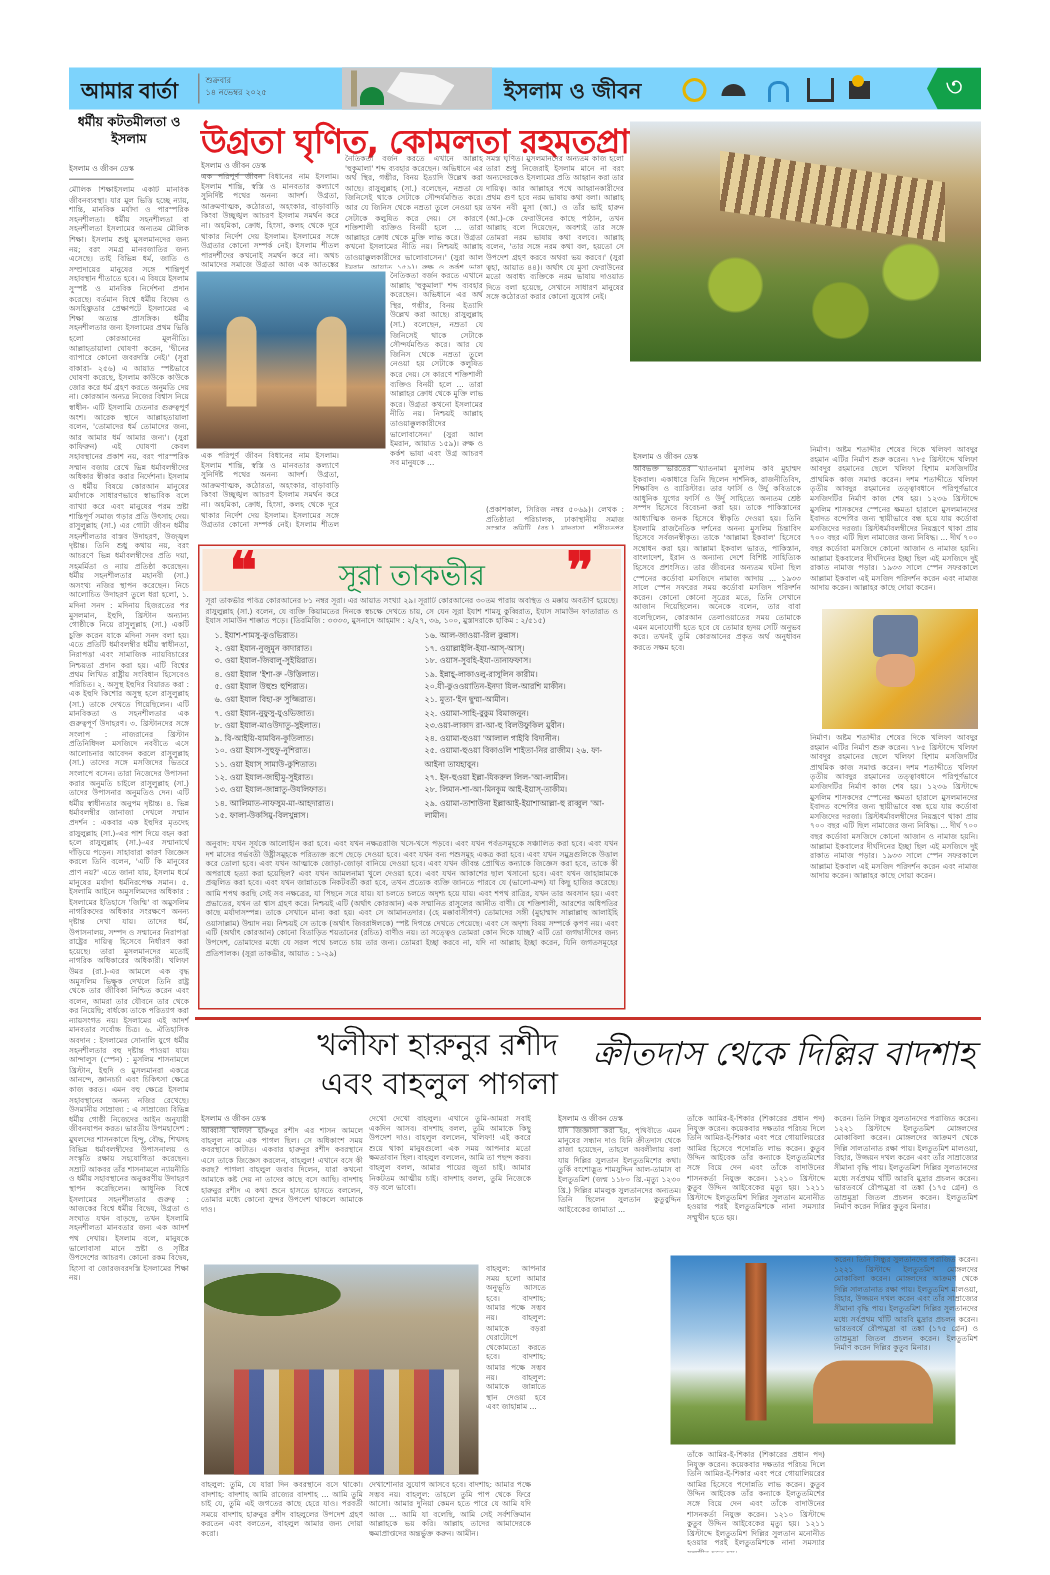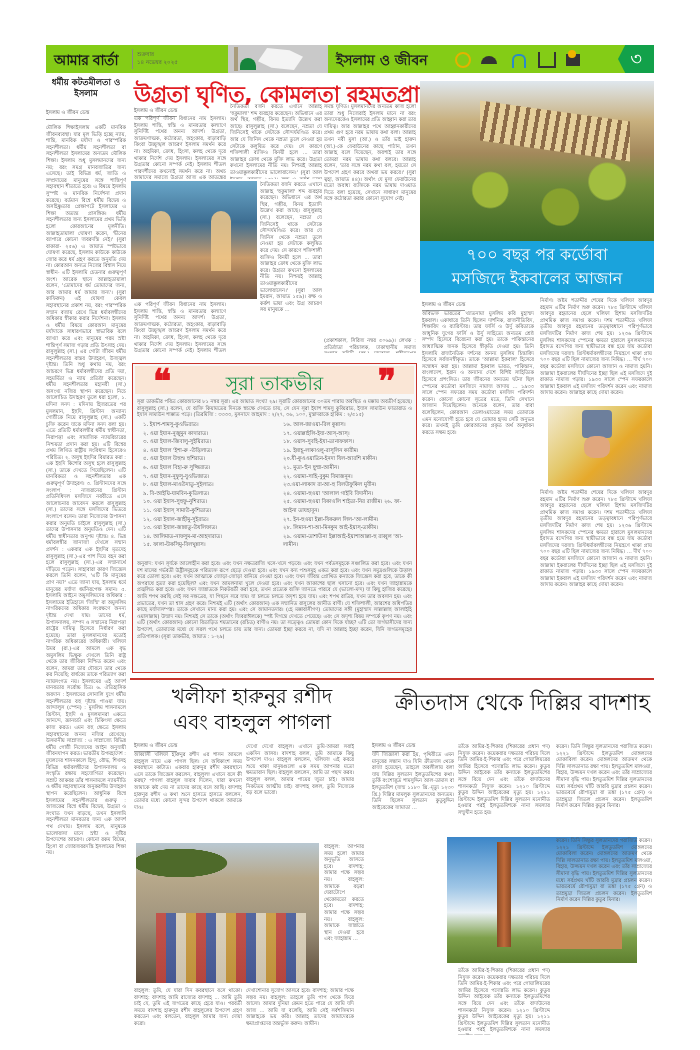--- a/index.html
+++ b/index.html
@@ -1,20 +1,20 @@
 <!DOCTYPE html>
 <html><head>
 <meta charset="utf-8">
 <style>
   * { box-sizing: border-box; margin: 0; padding: 0; }
   body { width: 700px; height: 1050px; background: #ffffff; font-family: "DejaVu Sans", sans-serif; position: relative; overflow: hidden; color: #222; }
   .page { position: absolute; left: 46px; top: 45px; width: 608px; height: 990px; }
 
   
-  .masthead { position: absolute; left: 0; top: 0; width: 608px; height: 28px; background: #84cc16; }
+  .masthead { position: absolute; left: 0; top: 0; width: 608px; height: 28px; background: #7dd3fc; }
   .logo { position: absolute; left: 8px; top: 4px; font-size: 14px; font-weight: bold; color: #1a1a1a; letter-spacing: -0.5px; }
   .logo-sep { position: absolute; left: 86px; top: 4px; width: 1px; height: 20px; background: #888; }
   .date-block { position: absolute; left: 91px; top: 5px; font-size: 5.5px; color: #555; line-height: 8px; }
   .map-art { position: absolute; left: 182px; top: 0; width: 100px; height: 28px; background: #c9c9c9; }
   .map-art .shape { position: absolute; left: 30px; top: 3px; width: 45px; height: 22px; background: #f4f4f4; clip-path: polygon(20% 0, 70% 10%, 100% 40%, 80% 100%, 30% 90%, 0 60%); }
   .map-art .dome { position: absolute; left: 12px; top: 13px; width: 16px; height: 12px; background: #16853c; border-radius: 8px 8px 0 0; }
   .map-art .minaret { position: absolute; left: 6px; top: 2px; width: 4px; height: 24px; background: #a89c7a; }
   .section-title { position: absolute; left: 290px; top: 4px; font-size: 14px; color: #222; font-weight: bold; }
   .icon-row { position: absolute; left: 406px; top: 3px; display: flex; gap: 10px; }
   .icon-row span { display: inline-block; width: 18px; height: 20px; position: relative; }
@@ -58,22 +58,22 @@
   .sura-title { position: absolute; left: 0; right: 0; top: 3px; text-align: center; font-size: 19px; color: #16934a; }
   .sura-intro { position: absolute; left: 4px; top: 34px; right: 4px; font-size: 5px; line-height: 6.6px; color: #555; text-align: justify; }
   .verse-list { position: absolute; top: 56px; font-size: 5.3px; line-height: 8.6px; color: #444; list-style: none; }
   .verse-list.l { left: 10px; width: 130px; }
   .verse-list.r { left: 150px; width: 128px; }
   .sura-trans { position: absolute; left: 4px; top: 196px; right: 4px; font-size: 5px; line-height: 6.6px; color: #555; text-align: justify; }
 
   .rule-red { position: absolute; left: 84px; top: 633px; width: 524px; height: 1.5px; background: #c8322a; }
 
   
-  .khalifa-head { position: absolute; left: 86px; top: 638px; width: 240px; text-align: center; font-size: 20px; line-height: 26px; color: #111; }
-  .slave-head { position: absolute; left: 345px; top: 640px; width: 263px; text-align: center; font-size: 22px; color: #111; white-space: nowrap; }
+  .khalifa-head { position: absolute; left: 86px; top: 638px; width: 240px; text-align: right; font-size: 20px; line-height: 26px; color: #111; }
+  .slave-head { position: absolute; left: 345px; top: 640px; width: 263px; text-align: center; font-size: 22px; color: #111; white-space: nowrap; font-style: italic; }
   .byl { position: absolute; font-size: 5px; color: #444; border-bottom: 1px solid #999; padding-bottom: 1px; }
   .crowd-photo { position: absolute; left: 90px; top: 798px; width: 183px; height: 140px; background: linear-gradient(180deg,#b9c8d2 0%,#b7a88a 25%,#a1957e 55%,#5d4c3a 100%); }
   .crowd-photo::before { content: ""; position: absolute; left: 0; top: 0; width: 110px; height: 40px; background: radial-gradient(ellipse at 40% 50%,#4e6a2a 0 50%,transparent 51%); }
   .crowd-photo::after { content: ""; position: absolute; left: 20px; top: 70px; width: 150px; height: 70px; background: repeating-linear-gradient(90deg,#c9433e 0 10px,#3f5aa8 10px 20px,#e8dfca 20px 30px,#d6a23c 30px 40px); opacity: .8; }
   .qutub-photo { position: absolute; left: 401px; top: 792px; width: 190px; height: 126px; background: linear-gradient(180deg,#3c86c8 0%,#9fc6e6 40%,#eaf1f6 60%,#7ea04a 80%,#5d7f2e 100%); }
   .qutub-photo::before { content: ""; position: absolute; left: 50px; top: 5px; width: 14px; height: 105px; background: linear-gradient(90deg,#8a4a26,#c06a3a,#8a4a26); }
   .qutub-photo::after { content: ""; position: absolute; left: 95px; top: 70px; width: 80px; height: 42px; background: #c58a54; border-radius: 20px 20px 0 0; }
 </style>
 </head>
 <body>
@@ -113,24 +113,20 @@
   <div class="byl" style="left:88px;top:62px;">ইসলাম ও জীবন ডেস্ক</div>
   <div class="lead-col" style="left:88px;top:70px;width:92px;height:64px;overflow:hidden;">এক পরিপূর্ণ জীবন বিধানের নাম ইসলাম। ইসলাম শান্তি, স্বস্তি ও মানবতার কল্যাণে সুনির্দিষ্ট পথের অনন্য আদর্শ। উগ্রতা, আক্রমণাত্মক, কঠোরতা, অহংকার, বাড়াবাড়ি কিংবা উচ্ছৃঙ্খল আচরণ ইসলাম সমর্থন করে না। অহমিকা, ক্রোধ, হিংসা, কলহ থেকে দূরে থাকার নির্দেশ দেয় ইসলাম। ইসলামের সঙ্গে উগ্রতার কোনো সম্পর্ক নেই। ইসলাম শীতল পারদর্শীদের কখনোই সমর্থন করে না। অথচ আমাদের সমাজে উগ্রতা আজ এক আতঙ্কের বিষয় হয়ে দাঁড়িয়েছে। হাটে-মাঠে-ঘাটে যেখানেই যাই সব জায়গায় আজ উগ্রতা আর উচ্ছৃঙ্খলতার ছড়াছড়ি। ধর্মান্ধদের নামে উগ্রতা, রাজনীতির নামে উগ্রতা, রাষ্ট্র পরিচালনার নামে উগ্রতা, বিরোধিতার নামে উগ্রতা, প্রতিবাদের নামে উগ্রতা, প্রতিশোধের নামে উগ্রতা, অবাধ্যতার নামে উগ্রতা। এমন কোনো জায়গা নেই, যেখানে উগ্রতার বিরুদ্ধে আওয়াজ নেই।</div>
   <div class="lead-col" style="left:184px;top:58px;width:92px;height:76px;overflow:hidden;">নৈতিকতা বর্জন করতে এখানে আল্লাহ 'হুকুমালা' শব্দ ব্যবহার করেছেন। অভিধানে এর অর্থ স্থির, গম্ভীর, বিনয় ইত্যাদি উল্লেখ করা আছে। রাসুলুল্লাহ (সা.) বলেছেন, নম্রতা যে জিনিসেই থাকে সেটাকে সৌন্দর্যমণ্ডিত করে। আর যে জিনিস থেকে নম্রতা তুলে নেওয়া হয় সেটাকে কলুষিত করে দেয়। সে কারণে শক্তিশালী ব্যক্তিও বিনয়ী হলে ... তারা আল্লাহর ক্রোধ থেকে মুক্তি লাভ করে। উগ্রতা কখনো ইসলামের নীতি নয়। নিশ্চয়ই আল্লাহ তাওয়াক্কুলকারীদের ভালোবাসেন।' (সুরা আল ইমরান, আয়াত ১৫৯)। রুক্ষ ও কর্কশ ভাষা এবং উগ্র আচরণ সব মানুষকে ...</div>
   <div class="lead-col" style="left:278px;top:58px;width:92px;height:245px;overflow:hidden;">সমস্ত ঘৃণিত। মুসলমানদের অন্যতম কাজ হলো তারা শুধু নিজেরাই ইসলাম মানে না বরং অন্যদেরকেও ইসলামের প্রতি আহ্বান করা তার দায়িত্ব। আর আল্লাহর পথে আহ্বানকারীদের প্রথম গুণ হবে নরম ভাষায় কথা বলা। আল্লাহ তখন নবী মুসা (আ.) ও তাঁর ভাই হারুন (আ.)-কে ফেরাউনের কাছে পাঠান, তখন আল্লাহ বলে দিয়েছেন, অবশ্যই তার সঙ্গে তোমরা নরম ভাষায় কথা বলবে। আল্লাহ বলেন, 'তার সঙ্গে নরম কথা বল, হয়তো সে উপদেশ গ্রহণ করবে অথবা ভয় করবে।' (সুরা ত্বহা, আয়াত ৪৪)। অর্থাৎ যে মুসা ফেরাউনের মতো অবাধ্য ব্যক্তিকে নরম ভাষায় দাওয়াত দিতে বলা হয়েছে, সেখানে সাধারণ মানুষের সঙ্গে কঠোরতা করার কোনো সুযোগ নেই।</div>
   <div class="hall-photo"></div>
   <div class="lead-col" style="left:88px;top:256px;width:92px;height:52px;overflow:hidden;">এক পরিপূর্ণ জীবন বিধানের নাম ইসলাম। ইসলাম শান্তি, স্বস্তি ও মানবতার কল্যাণে সুনির্দিষ্ট পথের অনন্য আদর্শ। উগ্রতা, আক্রমণাত্মক, কঠোরতা, অহংকার, বাড়াবাড়ি কিংবা উচ্ছৃঙ্খল আচরণ ইসলাম সমর্থন করে না। অহমিকা, ক্রোধ, হিংসা, কলহ থেকে দূরে থাকার নির্দেশ দেয় ইসলাম। ইসলামের সঙ্গে উগ্রতার কোনো সম্পর্ক নেই। ইসলাম শীতল পারদর্শীদের কখনোই সমর্থন করে না। অথচ আমাদের সমাজে উগ্রতা আজ এক আতঙ্কের বিষয় হয়ে দাঁড়িয়েছে। হাটে-মাঠে-ঘাটে যেখানেই যাই সব জায়গায় আজ উগ্রতা আর উচ্ছৃঙ্খলতার ছড়াছড়ি। ধর্মান্ধদের নামে উগ্রতা, রাজনীতির নামে উগ্রতা, রাষ্ট্র পরিচালনার নামে উগ্রতা, বিরোধিতার নামে উগ্রতা, প্রতিবাদের নামে উগ্রতা, প্রতিশোধের নামে উগ্রতা, অবাধ্যতার নামে উগ্রতা। এমন কোনো জায়গা নেই, যেখানে উগ্রতার বিরুদ্ধে আওয়াজ নেই।</div>
   <div class="lead-col" style="left:214px;top:136px;width:62px;height:172px;overflow:hidden;">নৈতিকতা বর্জন করতে এখানে আল্লাহ 'হুকুমালা' শব্দ ব্যবহার করেছেন। অভিধানে এর অর্থ স্থির, গম্ভীর, বিনয় ইত্যাদি উল্লেখ করা আছে। রাসুলুল্লাহ (সা.) বলেছেন, নম্রতা যে জিনিসেই থাকে সেটাকে সৌন্দর্যমণ্ডিত করে। আর যে জিনিস থেকে নম্রতা তুলে নেওয়া হয় সেটাকে কলুষিত করে দেয়। সে কারণে শক্তিশালী ব্যক্তিও বিনয়ী হলে ... তারা আল্লাহর ক্রোধ থেকে মুক্তি লাভ করে। উগ্রতা কখনো ইসলামের নীতি নয়। নিশ্চয়ই আল্লাহ তাওয়াক্কুলকারীদের ভালোবাসেন।' (সুরা আল ইমরান, আয়াত ১৫৯)। রুক্ষ ও কর্কশ ভাষা এবং উগ্র আচরণ সব মানুষকে ...</div>
   <div class="lead-col" style="left:278px;top:292px;width:92px;height:16px;overflow:hidden;">(প্রকাশকাল, সিরিজ নম্বর ৫০৬৯)। লেখক : প্রতিষ্ঠাতা পরিচালক, ঢাকাস্থানীয় সমাজ সংস্কার কমিটি (রহ.) মাদরাসা, শরীয়তপুর মুন্সিগঞ্জ।</div>
 
   <div class="cordoba-photo"></div>
-  <div class="cordoba-title">
-    <div>৭০০ বছর পর কর্ডোবা</div>
-    <div>মসজিদে ইকবালের আজান</div>
-  </div>
   <div class="byl" style="left:376px;top:256px;">ইসলাম ও জীবন ডেস্ক</div>
   <div class="right-col" style="left:376px;top:265px;width:112px;height:390px;overflow:hidden;">অবিভক্ত ভারতের খ্যাতনামা মুসলিম কবি মুহাম্মদ ইকবাল। একাধারে তিনি ছিলেন দার্শনিক, রাজনীতিবিদ, শিক্ষাবিদ ও ব্যারিস্টার। তার ফার্সি ও উর্দু কবিতাকে আধুনিক যুগের ফার্সি ও উর্দু সাহিত্যে অন্যতম শ্রেষ্ঠ সম্পদ হিসেবে বিবেচনা করা হয়। তাকে পাকিস্তানের আধ্যাত্মিক জনক হিসেবে স্বীকৃতি দেওয়া হয়। তিনি ইসলামি রাজনৈতিক দর্শনের অনন্য মুসলিম চিন্তাবিদ হিসেবে সর্বজনস্বীকৃত। তাকে 'আল্লামা ইকবাল' হিসেবে সম্বোধন করা হয়। আল্লামা ইকবাল ভারত, পাকিস্তান, বাংলাদেশ, ইরান ও অন্যান্য দেশে বিশিষ্ট সাহিত্যিক হিসেবে প্রশংসিত। তার জীবনের অন্যতম ঘটনা ছিল স্পেনের কর্ডোবা মসজিদে নামাজ আদায় ... ১৯৩৩ সালে স্পেন সফরের সময় কর্ডোবা মসজিদ পরিদর্শন করেন। কোনো কোনো সূত্রের মতে, তিনি সেখানে আজান দিয়েছিলেন। অনেকে বলেন, তার বাবা বলেছিলেন, কোরআন তেলাওয়াতের সময় তোমাকে এমন মনোযোগী হতে হবে যে তোমার হৃদয় সেটি অনুভব করে। তখনই তুমি কোরআনের প্রকৃত অর্থ অনুধাবন করতে সক্ষম হবে।</div>
   <div class="right-col" style="left:494px;top:252px;width:112px;height:108px;overflow:hidden;">নির্মাণ। অষ্টম শতাব্দীর শেষের দিকে খলিফা আবদুর রহমান এটির নির্মাণ শুরু করেন। ৭৮৫ খ্রিস্টাব্দে খলিফা আবদুর রহমানের ছেলে খলিফা হিশাম মসজিদটির প্রাথমিক কাজ সমাপ্ত করেন। দশম শতাব্দীতে খলিফা তৃতীয় আবদুর রহমানের তত্ত্বাবধানে পরিপূর্ণভাবে মসজিদটির নির্মাণ কাজ শেষ হয়। ১২৩৬ খ্রিস্টাব্দে মুসলিম শাসকদের স্পেনের ক্ষমতা হারালে মুসলমানদের ইবাদত বন্দেগির জন্য স্থায়ীভাবে বন্ধ হয়ে যায় কর্ডোবা মসজিদের দরজা। খ্রিস্টধর্মাবলম্বীদের নিয়ন্ত্রণে থাকা প্রায় ৭০০ বছর এটি ছিল নামাজের জন্য নিষিদ্ধ। ... দীর্ঘ ৭০০ বছর কর্ডোবা মসজিদে কোনো আজান ও নামাজ হয়নি। আল্লামা ইকবালের দীর্ঘদিনের ইচ্ছা ছিল এই মসজিদে দুই রাকাত নামাজ পড়ার। ১৯৩৩ সালে স্পেন সফরকালে আল্লামা ইকবাল এই মসজিদ পরিদর্শন করেন এবং নামাজ আদায় করেন। আল্লাহর কাছে দোয়া করেন।</div>
   <div class="iqbal-portrait"></div>
   <div class="right-col" style="left:494px;top:444px;width:112px;height:182px;overflow:hidden;">নির্মাণ। অষ্টম শতাব্দীর শেষের দিকে খলিফা আবদুর রহমান এটির নির্মাণ শুরু করেন। ৭৮৫ খ্রিস্টাব্দে খলিফা আবদুর রহমানের ছেলে খলিফা হিশাম মসজিদটির প্রাথমিক কাজ সমাপ্ত করেন। দশম শতাব্দীতে খলিফা তৃতীয় আবদুর রহমানের তত্ত্বাবধানে পরিপূর্ণভাবে মসজিদটির নির্মাণ কাজ শেষ হয়। ১২৩৬ খ্রিস্টাব্দে মুসলিম শাসকদের স্পেনের ক্ষমতা হারালে মুসলমানদের ইবাদত বন্দেগির জন্য স্থায়ীভাবে বন্ধ হয়ে যায় কর্ডোবা মসজিদের দরজা। খ্রিস্টধর্মাবলম্বীদের নিয়ন্ত্রণে থাকা প্রায় ৭০০ বছর এটি ছিল নামাজের জন্য নিষিদ্ধ। ... দীর্ঘ ৭০০ বছর কর্ডোবা মসজিদে কোনো আজান ও নামাজ হয়নি। আল্লামা ইকবালের দীর্ঘদিনের ইচ্ছা ছিল এই মসজিদে দুই রাকাত নামাজ পড়ার। ১৯৩৩ সালে স্পেন সফরকালে আল্লামা ইকবাল এই মসজিদ পরিদর্শন করেন এবং নামাজ আদায় করেন। আল্লাহর কাছে দোয়া করেন।</div>
 
   <div class="sura-box">
     <div class="sura-title-bar">
       <span class="quote-l">❝</span>
       <div class="sura-title">সূরা তাকভীর</div>

